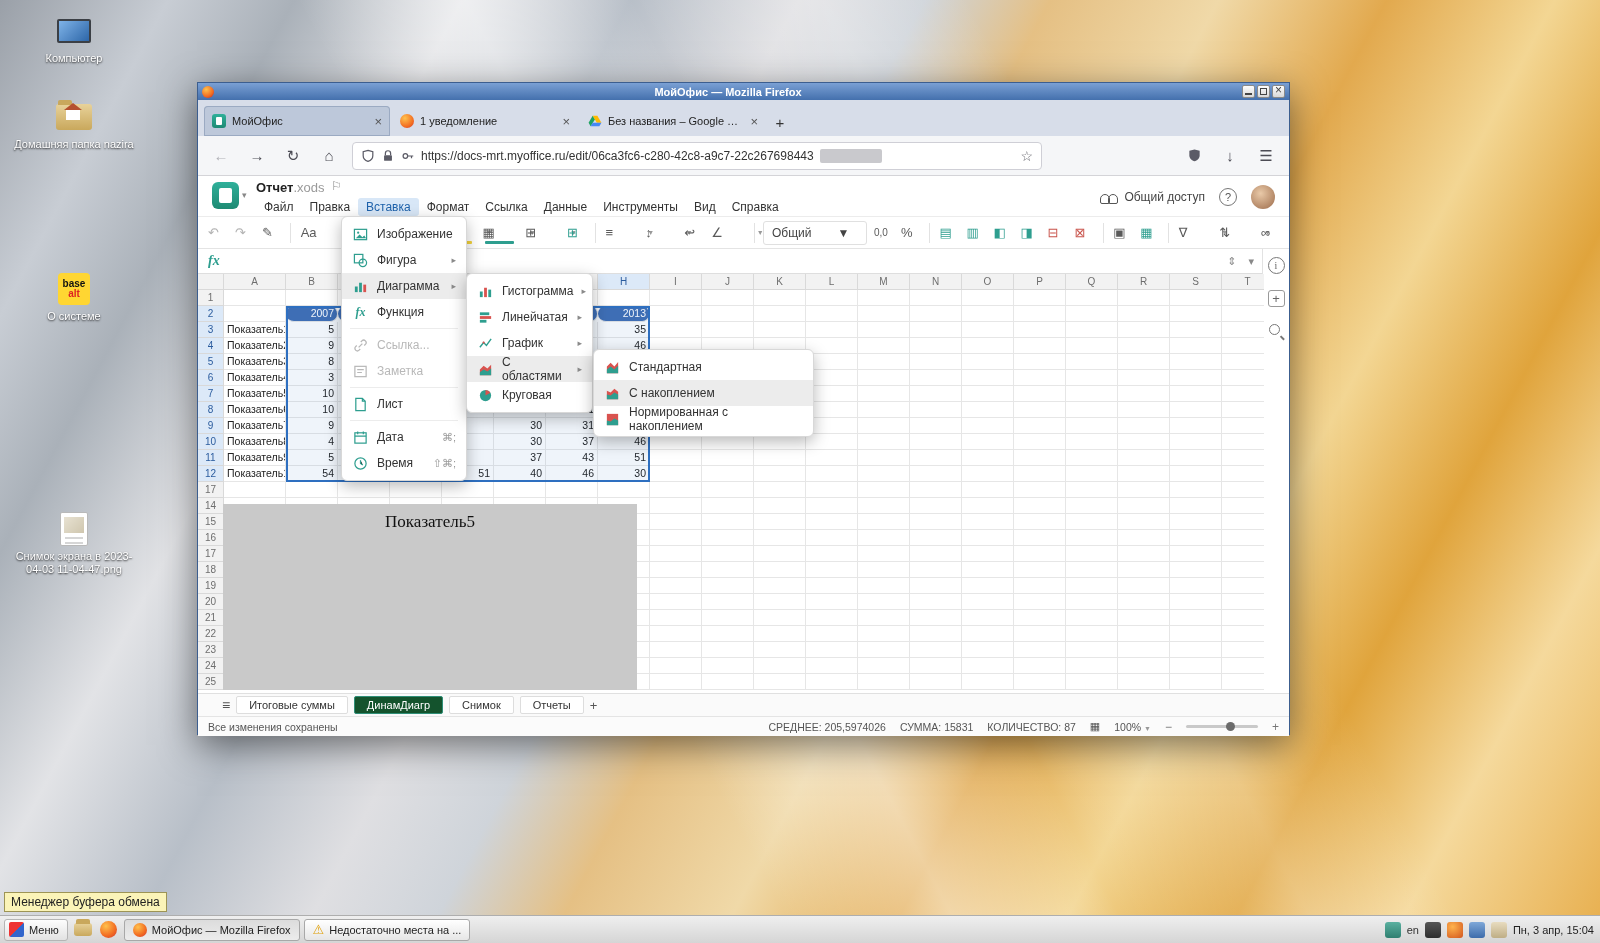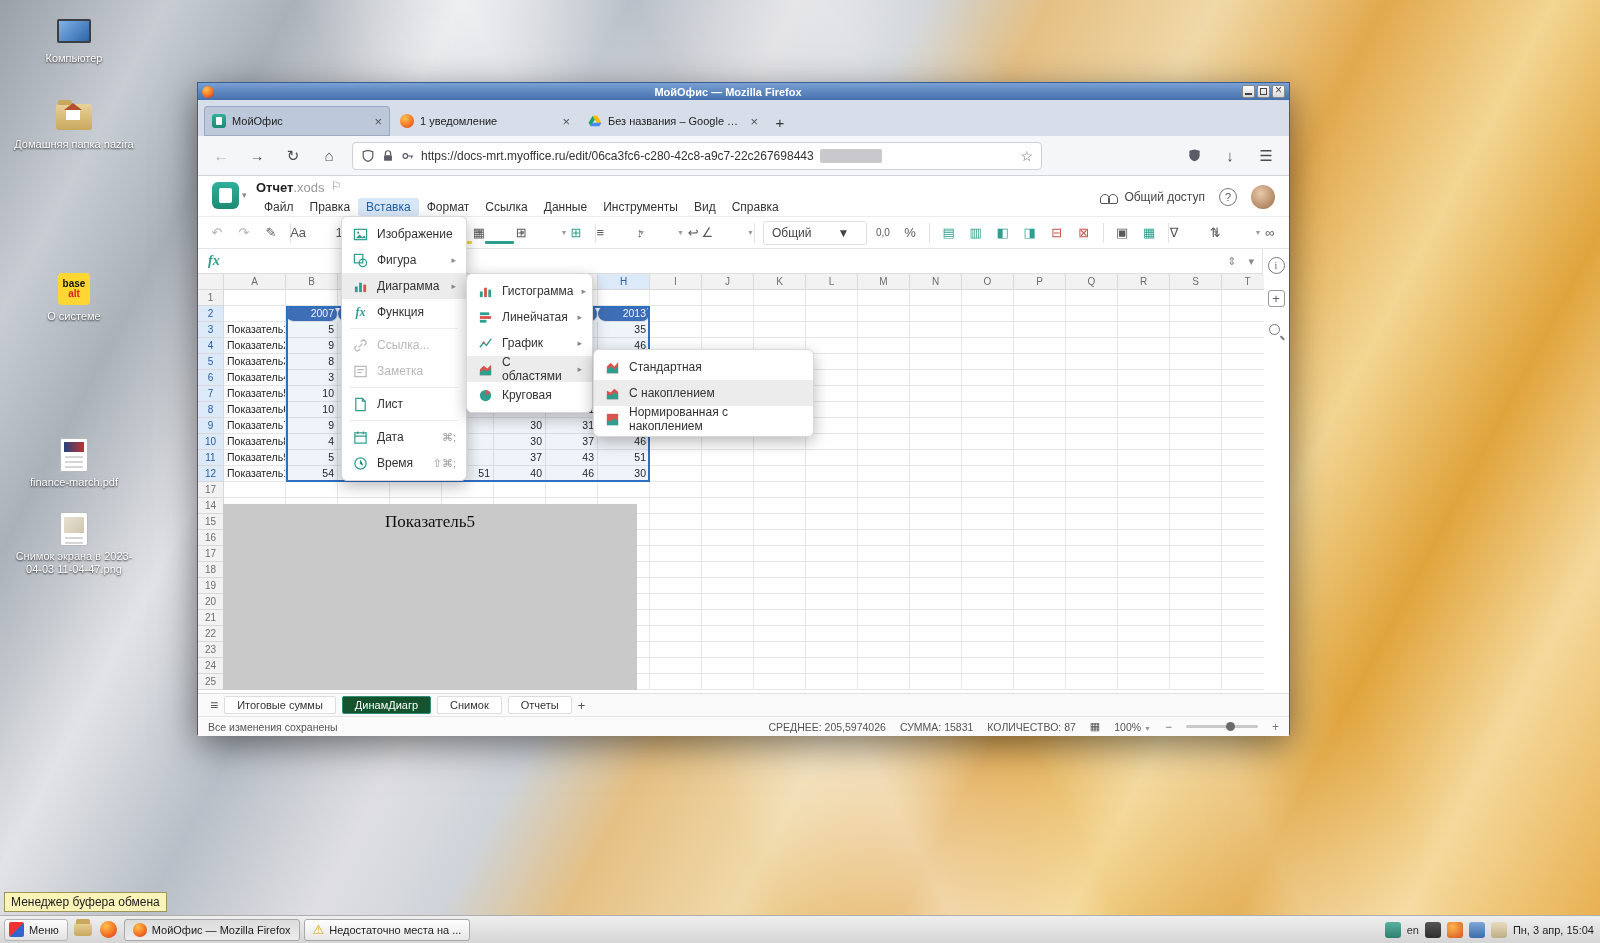--- a/index.html
+++ b/index.html
@@ -81,21 +81,21 @@
   .momenu .mitem { padding:2px 8px; border-radius:3px; }
   .momenu .mitem.act { background:#d8e7f7; color:#1e62ab; }
   .mo-right { position:absolute; right:14px; top:9px; display:flex; align-items:center; gap:14px; font-size:12px; color:#444; }
   .persons { width:18px; height:14px; position:relative; }
   .persons::before,.persons::after { content:""; position:absolute; width:8px; height:8px; border:1.5px solid #555; border-radius:50% 50% 2px 2px; top:4px; }
   .persons::before{ left:0; } .persons::after{ left:8px; }
   .helpc { width:18px; height:18px; border:1.5px solid #777; border-radius:50%; display:flex; align-items:center; justify-content:center; font-size:11px; color:#555; }
   .avatar { width:24px; height:24px; border-radius:50%; background:radial-gradient(circle at 40% 35%,#e9c9a8,#9c6b4a); }
   
   .motoolbar { position:absolute; left:0; top:133px; width:100%; height:33px; background:#fff; border-top:1px solid #ececec; border-bottom:1px solid #e4e4e4; display:flex; align-items:center; gap:5px; padding:0 8px; }
-  .tbb { min-width:22px; height:24px; display:flex; align-items:center; justify-content:center; color:#5a5a5a; font-size:13px; border-radius:3px; padding:0 2px; position:relative;gap:32px; }
+  .tbb { min-width:22px; height:24px; display:flex; align-items:center; justify-content:flex-start; color:#5a5a5a; font-size:13px; border-radius:3px; padding:0 2px; position:relative;gap:32px; }
   .tbb .crt { font-size:7px; color:#999; margin-left:2px; }
   .tbb.teal { color:#2e9e8f; } .tbb.red { color:#c9554d; } .tbb.dim { color:#b3b3b3; }
   .gi::before{ font-style:normal; }
   .g-undo::before{content:"↶";} .g-redo::before{content:"↷";} .g-brush::before{content:"✎";}
   .g-borders::before{content:"⊞";} .g-merge::before{content:"⊞";} .g-alignl::before{content:"≡";}
   .g-valign::before{content:"↕";} .g-wrap::before{content:"↩";} .g-orient::before{content:"∠";}
   .g-rowabove::before{content:"▤";} .g-rowbelow::before{content:"▥";} .g-colleft::before{content:"◧";}
   .g-colright::before{content:"◨";} .g-delrow::before{content:"⊟";} .g-delcol::before{content:"⊠";}
   .g-freeze::before{content:"▣";} .g-tstyle::before{content:"▦";} .g-filter::before{content:"∇";}
   .g-sort::before{content:"⇅";} .g-link::before{content:"∞";} .g-comma::before{content:"0,0"; font-size:10px;}
@@ -126,21 +126,21 @@
   .g-rowhead { width:26px; flex:0 0 26px; }
   .g-colhead.hl,.g-rowhead.hl { background:#dce9f8; color:#2b5c9e; }
   .g-cell { width:52px; flex:0 0 52px; border-right:1px solid #e6e6e6; border-bottom:1px solid #e6e6e6; font-size:10.5px; line-height:15px; padding:0 3px; overflow:hidden; white-space:nowrap; color:#222; }
   .g-cell.colA { width:62px; flex:0 0 62px; }
   .g-cell.num { text-align:right; }
   .g-cell.year { background:#3f6eb5; color:#fff; text-align:right;border-radius:8px; }
   .sel-overlay { position:absolute; left:88px; top:32px; width:364px; height:176px; border:2px solid #2e6fc0; background:rgba(46,111,192,.08); pointer-events:none; }
   .chart-box { position:absolute; left:25px; top:230px; width:414px; height:186px; background:#c9c9c9; }
   .chart-title { text-align:center; padding-top:8px; font-family:"Liberation Serif",serif; font-size:17px; color:#111; }
   
-  .sheetbar { position:absolute; left:0; top:610px; width:100%; height:23px; background:#fafafa; border-top:1px solid #e0e0e0; display:flex; align-items:center; gap:6px; padding:0 12px; font-size:11px; color:#333; }
+  .sheetbar { position:absolute; left:0; top:610px; width:100%; height:23px; background:#fafafa; border-top:1px solid #e0e0e0; display:flex; align-items:center; gap:6px; padding:0 24px; font-size:11px; color:#333; }
   .sb-menu::before { content:"≡"; font-size:14px; color:#555; }
   .stab { padding:2px 12px; border:1px solid #ddd; background:#fff; border-radius:2px; }
   .stab.active { background:#14532d; color:#fff; border-color:#2f8f78; }
   .sb-add::before { content:"+"; font-size:13px; color:#555; }
   .statusbar { position:absolute; left:0; top:633px; width:100%; height:20px; background:#fbfbfb; border-top:1px solid #e4e4e4; display:flex; align-items:center; padding:0 10px; gap:14px; font-size:10.5px; color:#555; }
   .st-right { margin-left:auto; display:flex; align-items:center; gap:14px; }
   .zoomslider { width:72px; height:3px; background:#c9c9c9; border-radius:2px; position:relative; }
   .zoomknob { position:absolute; left:55%; top:-3px; width:9px; height:9px; border-radius:50%; background:#6b6b6b; }
   .zsign { color:#777; font-size:12px; }
   
@@ -181,31 +181,20 @@
   </div>
   <div class="dicon" style="top:272px">
     <div class="di-art">
       <div class="basealt">
         <span class="b1">base</span>
         <span class="b2">alt</span>
       </div>
     </div>
     <div class="di-label">О системе</div>
   </div>
-  <div class="dicon" style="top:438px">
-    <div class="di-art">
-      <div class="page">
-          <div class="strip"></div>
-          <div class="ln" style="top:17px"></div>
-          <div class="ln" style="top:22px"></div>
-          <div class="ln" style="top:27px"></div>
-        </div>
-    </div>
-    <div class="di-label">finance-march.pdf</div>
-  </div>
   <div class="dicon" style="top:512px">
     <div class="di-art">
       <div class="page">
           <div class="img"></div>
           <div class="ln" style="top:24px"></div>
           <div class="ln" style="top:29px"></div>
         </div>
     </div>
     <div class="di-label">Снимок экрана в 2023-04-03 11-04-47.png</div>
   </div>

